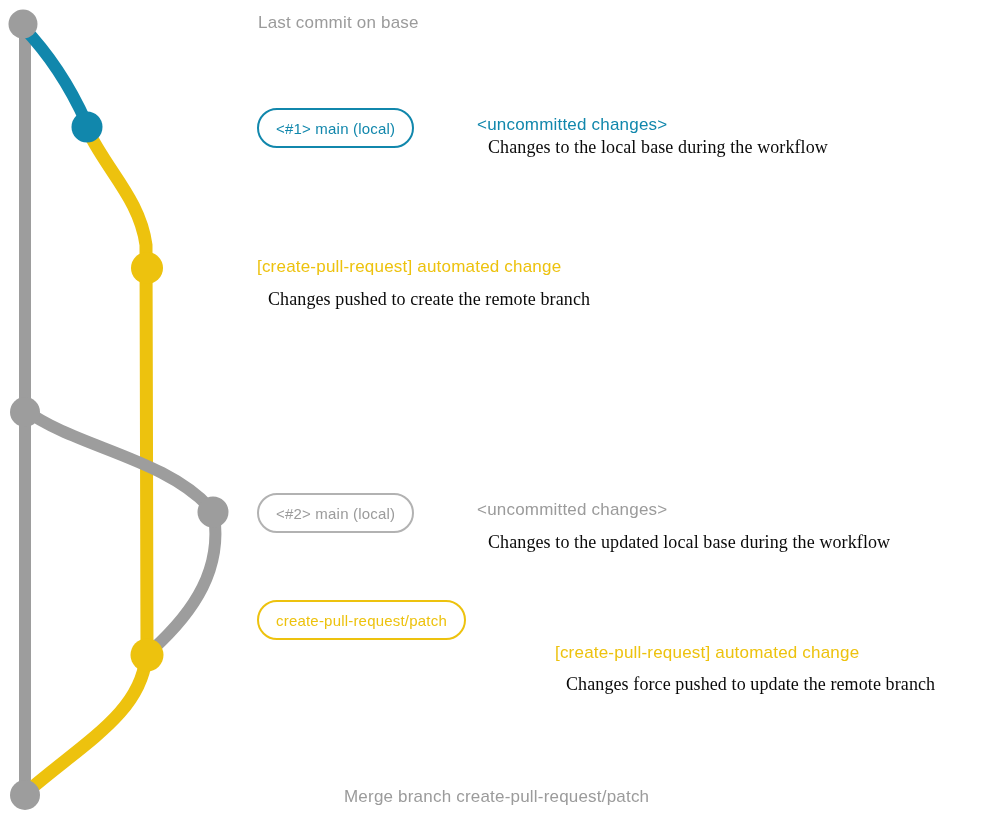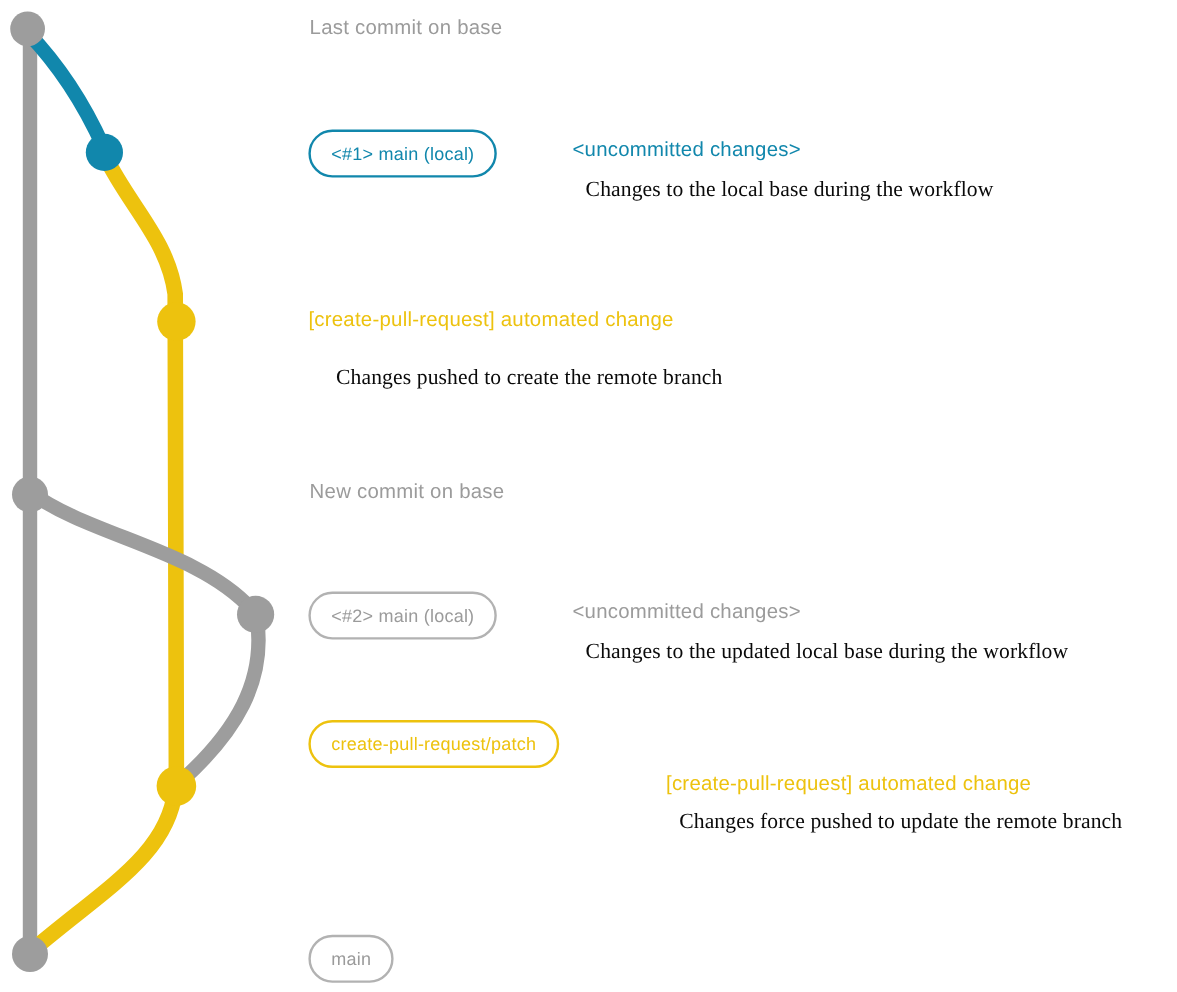--- a/index.html
+++ b/index.html
@@ -47,23 +47,23 @@
     box-sizing:content-box;
   }
   .badge-blue{border-color:var(--blue);color:var(--blue);}
   .badge-gray{border-color:var(--grayBorder);color:var(--grayText);}
   .badge-yellow{border-color:var(--yellow);color:var(--yellow);}
 
   
   #lbl-last-commit{left:258px;top:14px;}
   #badge-main-local-1{left:257px;top:108px;}
   #lbl-uncommitted-1{left:477px;top:116px;}
-  #cap-local-base{left:488px;top:148px;}
+  #cap-local-base{left:488px;top:138px;}
   #lbl-auto-change-1{left:257px;top:258px;}
-  #cap-pushed-create{left:268px;top:305px;margin-left:12px;}
+  #cap-pushed-create{left:268px;top:290px;}
   #lbl-new-commit{left:258px;top:401px;}
   #badge-main-local-2{left:257px;top:493px;}
   #lbl-uncommitted-2{left:477px;top:501px;}
   #cap-updated-local-base{left:488px;top:533px;}
   #badge-patch{left:257px;top:600px;}
   #lbl-auto-change-2{left:555px;top:644px;}
   #cap-force-pushed{left:566px;top:675px;}
   #badge-main{left:257px;top:779px;}
   #lbl-merge{left:344px;top:788px;}
 </style>
@@ -92,25 +92,24 @@
 
   <div id="lbl-last-commit" class="lbl sans21 gray-text">Last commit on base</div>
 
   <div id="badge-main-local-1" class="badge badge-blue">&lt;#1&gt; main (local)</div>
   <div id="lbl-uncommitted-1" class="lbl sans21 blue-text">&lt;uncommitted changes&gt;</div>
   <div id="cap-local-base" class="lbl serif-cap">Changes to the local base during the workflow</div>
 
   <div id="lbl-auto-change-1" class="lbl sans21 yellow-text">[create-pull-request] automated change</div>
   <div id="cap-pushed-create" class="lbl serif-cap">Changes pushed to create the remote branch</div>
 
-  <div id="lbl-new-commit" class="lbl sans21 gray-text">New commit on base</div>
 
   <div id="badge-main-local-2" class="badge badge-gray">&lt;#2&gt; main (local)</div>
   <div id="lbl-uncommitted-2" class="lbl sans21 gray-text">&lt;uncommitted changes&gt;</div>
   <div id="cap-updated-local-base" class="lbl serif-cap">Changes to the updated local base during the workflow</div>
 
   <div id="badge-patch" class="badge badge-yellow">create-pull-request/patch</div>
   <div id="lbl-auto-change-2" class="lbl sans21 yellow-text">[create-pull-request] automated change</div>
   <div id="cap-force-pushed" class="lbl serif-cap">Changes force pushed to update the remote branch</div>
 
-  <div id="badge-main" class="badge badge-gray">main</div>
+  <div id="lbl-merge" class="lbl sans21 gray-text">Merge branch create-pull-request/patch</div>
 
 </div>
 
 </body></html>

